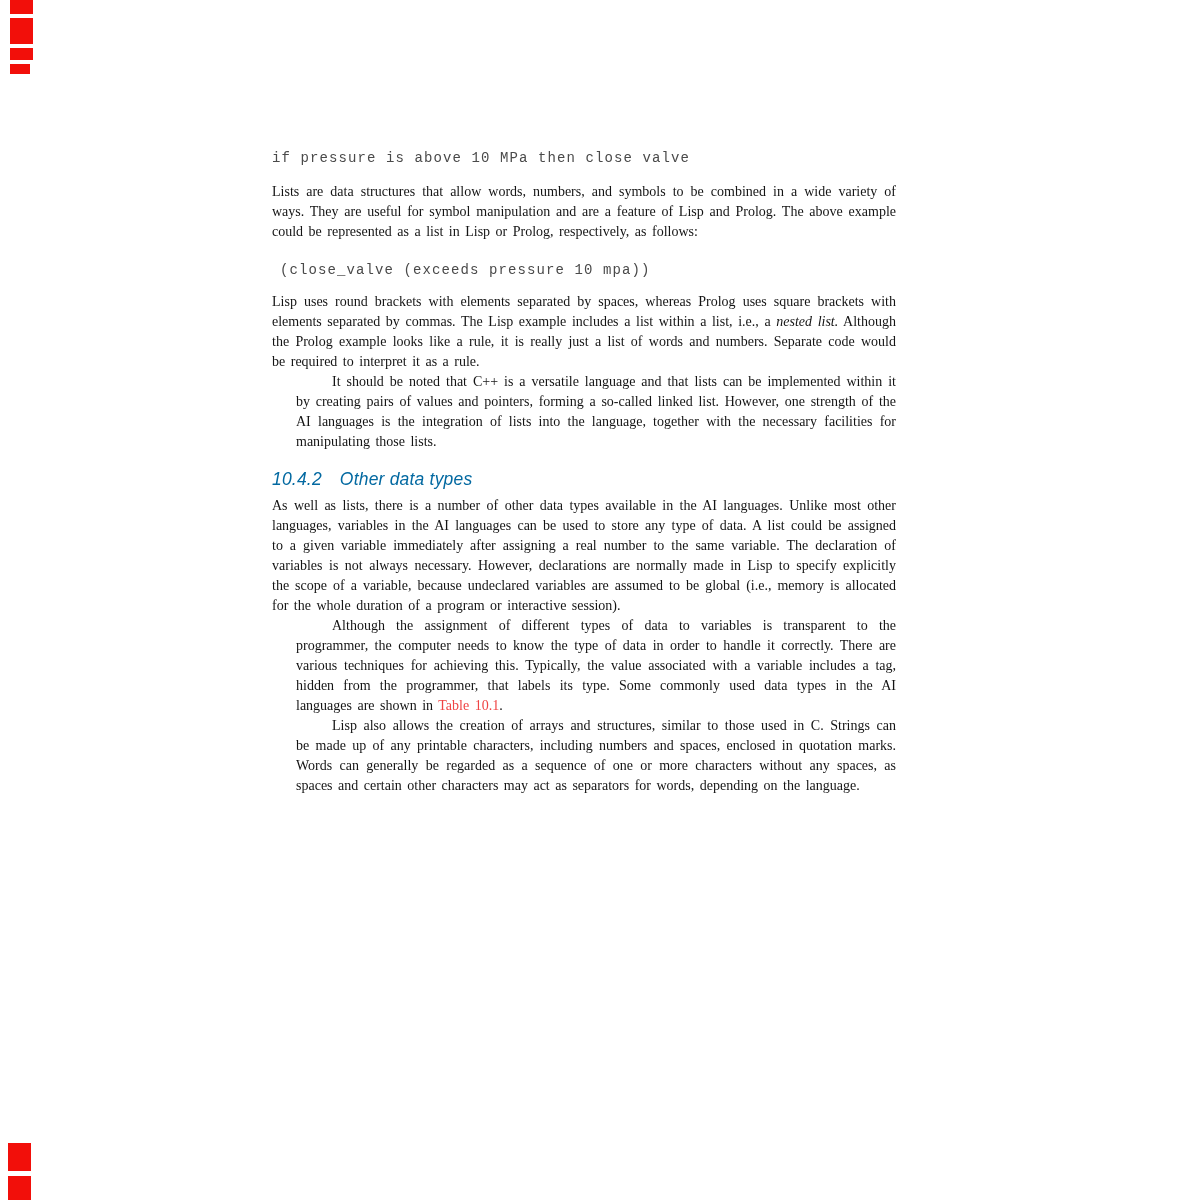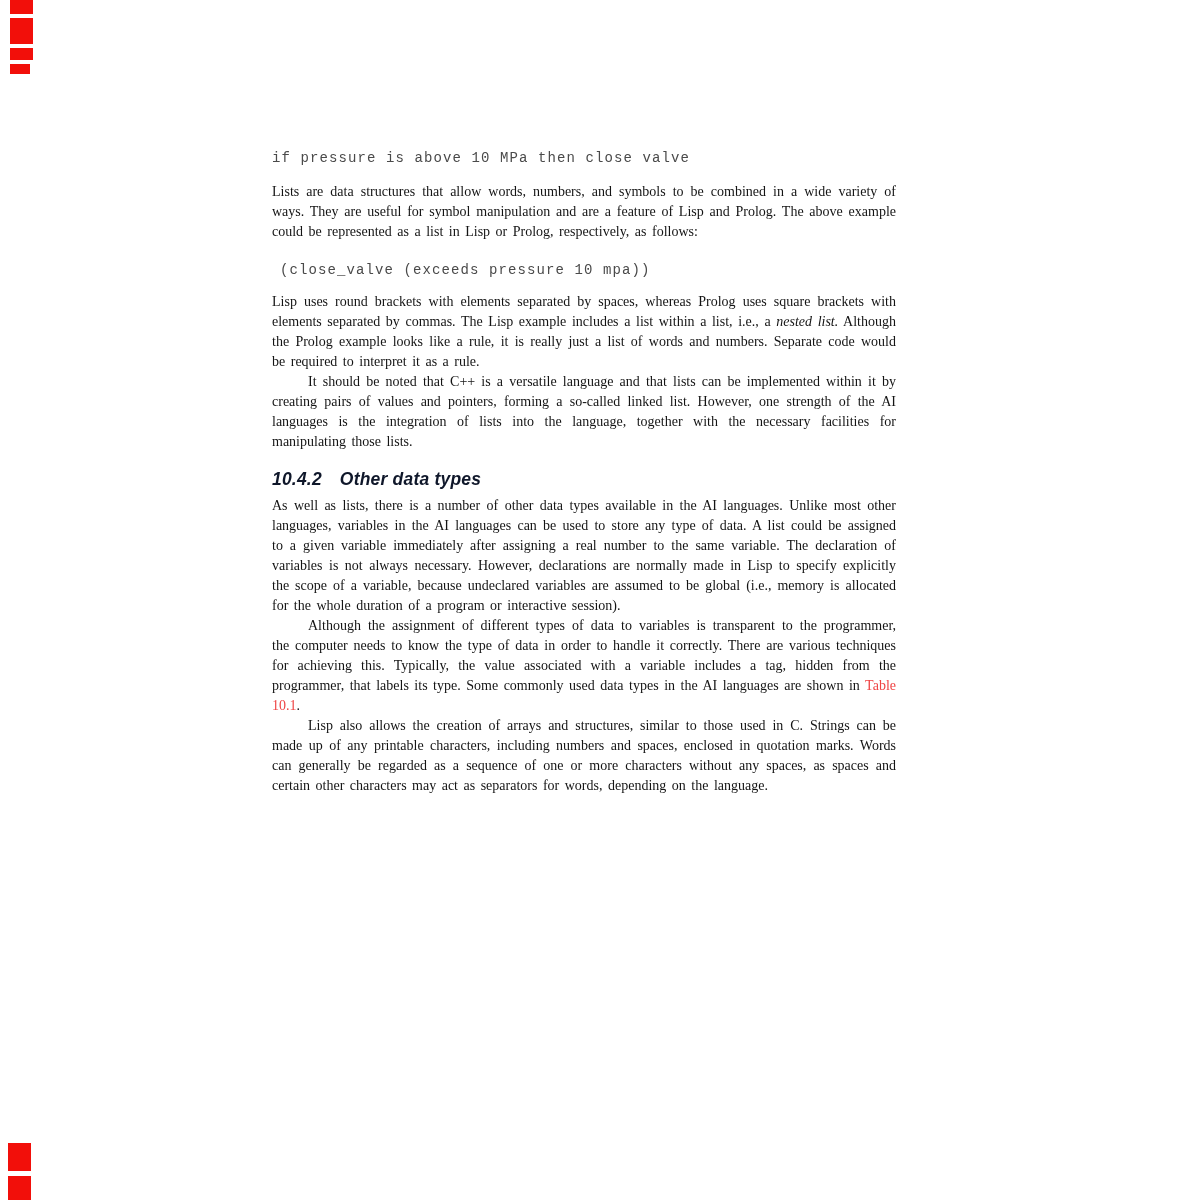--- a/index.html
+++ b/index.html
@@ -35,29 +35,29 @@
   .code-last { margin: 0 0 18px 0; }
   p.body-par {
     margin: 0;
     font-size: 14px;
     line-height: 20px;
     text-align: justify;
     word-spacing: 2px;
     color: #141414;
   }
   p.first-par { margin: 0 0 18px 0; }
-  p.indent { text-indent: 36px; }
+  p.indent { text-indent: 36px; margin-left: 24px; }
   .section-heading {
     margin: 16px 0 6px 0;
     font-family: "Liberation Sans", "DejaVu Sans", sans-serif;
-    font-weight: bold;
+    font-weight: normal;
     font-style: italic;
     font-size: 17.5px;
     line-height: 22px;
-    color: #0f172a;
+    color: #0369a1;
     letter-spacing: 0.2px;
   }
   .section-heading .sec-num { margin-right: 18px; }
   .italic { font-style: italic; }
   a.table-link {
     color: #ef4444;
     text-decoration: none;
     cursor: pointer;
   }
   .marker {

